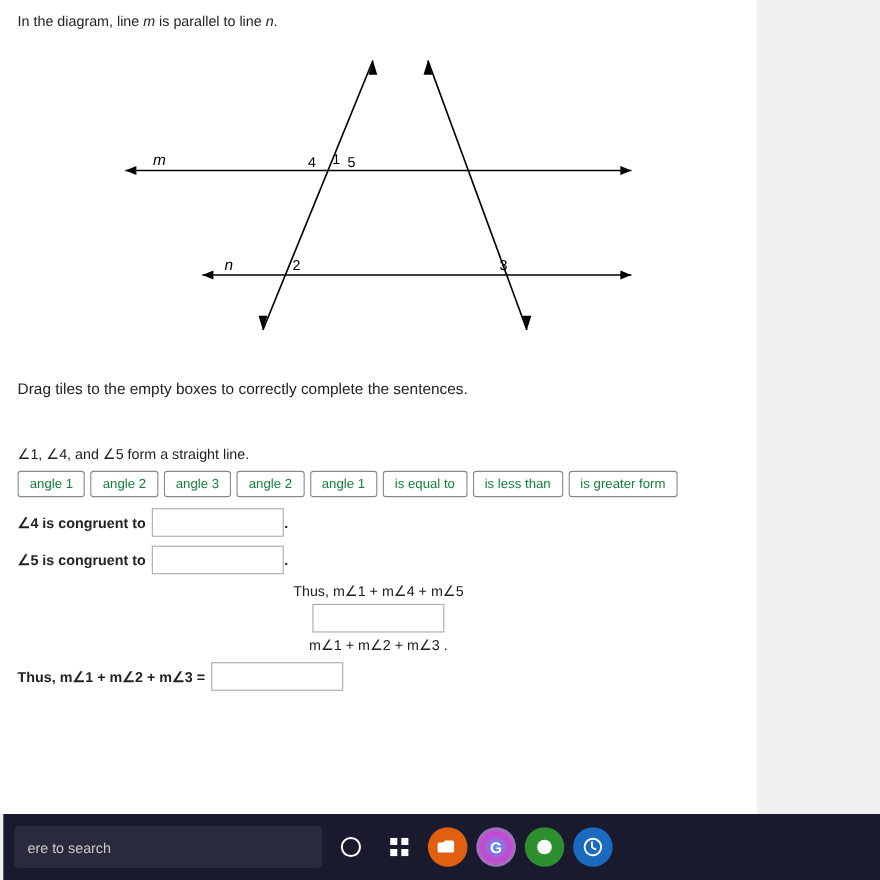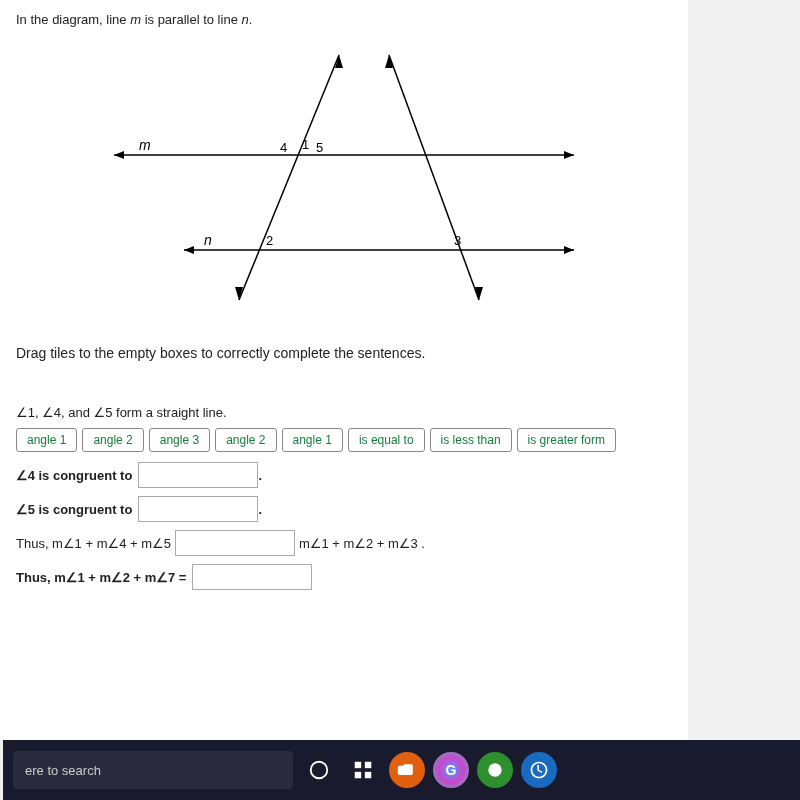--- a/index.html
+++ b/index.html
@@ -102,20 +102,21 @@
     }
 
     .answer-row-inline {
       display: flex;
       align-items: center;
       margin-bottom: 8px;
       font-size: 13px;
       color: #222;
       flex-wrap: wrap;
       gap: 4px;
+      flex-direction: column;
     }
 
     
     .taskbar {
       position: absolute;
       bottom: 0;
       left: 3px;
       width: 800px;
       height: 60px;
       background: #1a1a2e;
@@ -248,21 +249,21 @@
       <span>.</span>
     </div>
 
     <div class="answer-row-inline">
       <span>Thus, m∠1 + m∠4 + m∠5</span>
       <div class="answer-box"></div>
       <span>m∠1 + m∠2 + m∠3 .</span>
     </div>
 
     <div class="answer-row">
-      <span class="math-text">Thus, m∠1 + m∠2 + m∠7 =</span>
+      <span class="math-text">Thus, m∠1 + m∠2 + m∠3 =</span>
       <div class="answer-box"></div>
     </div>
 
   </div>
 </div>
 
 <div class="taskbar">
 
   <div class="taskbar-search">
     <span class="taskbar-search-text">ere to search</span>

